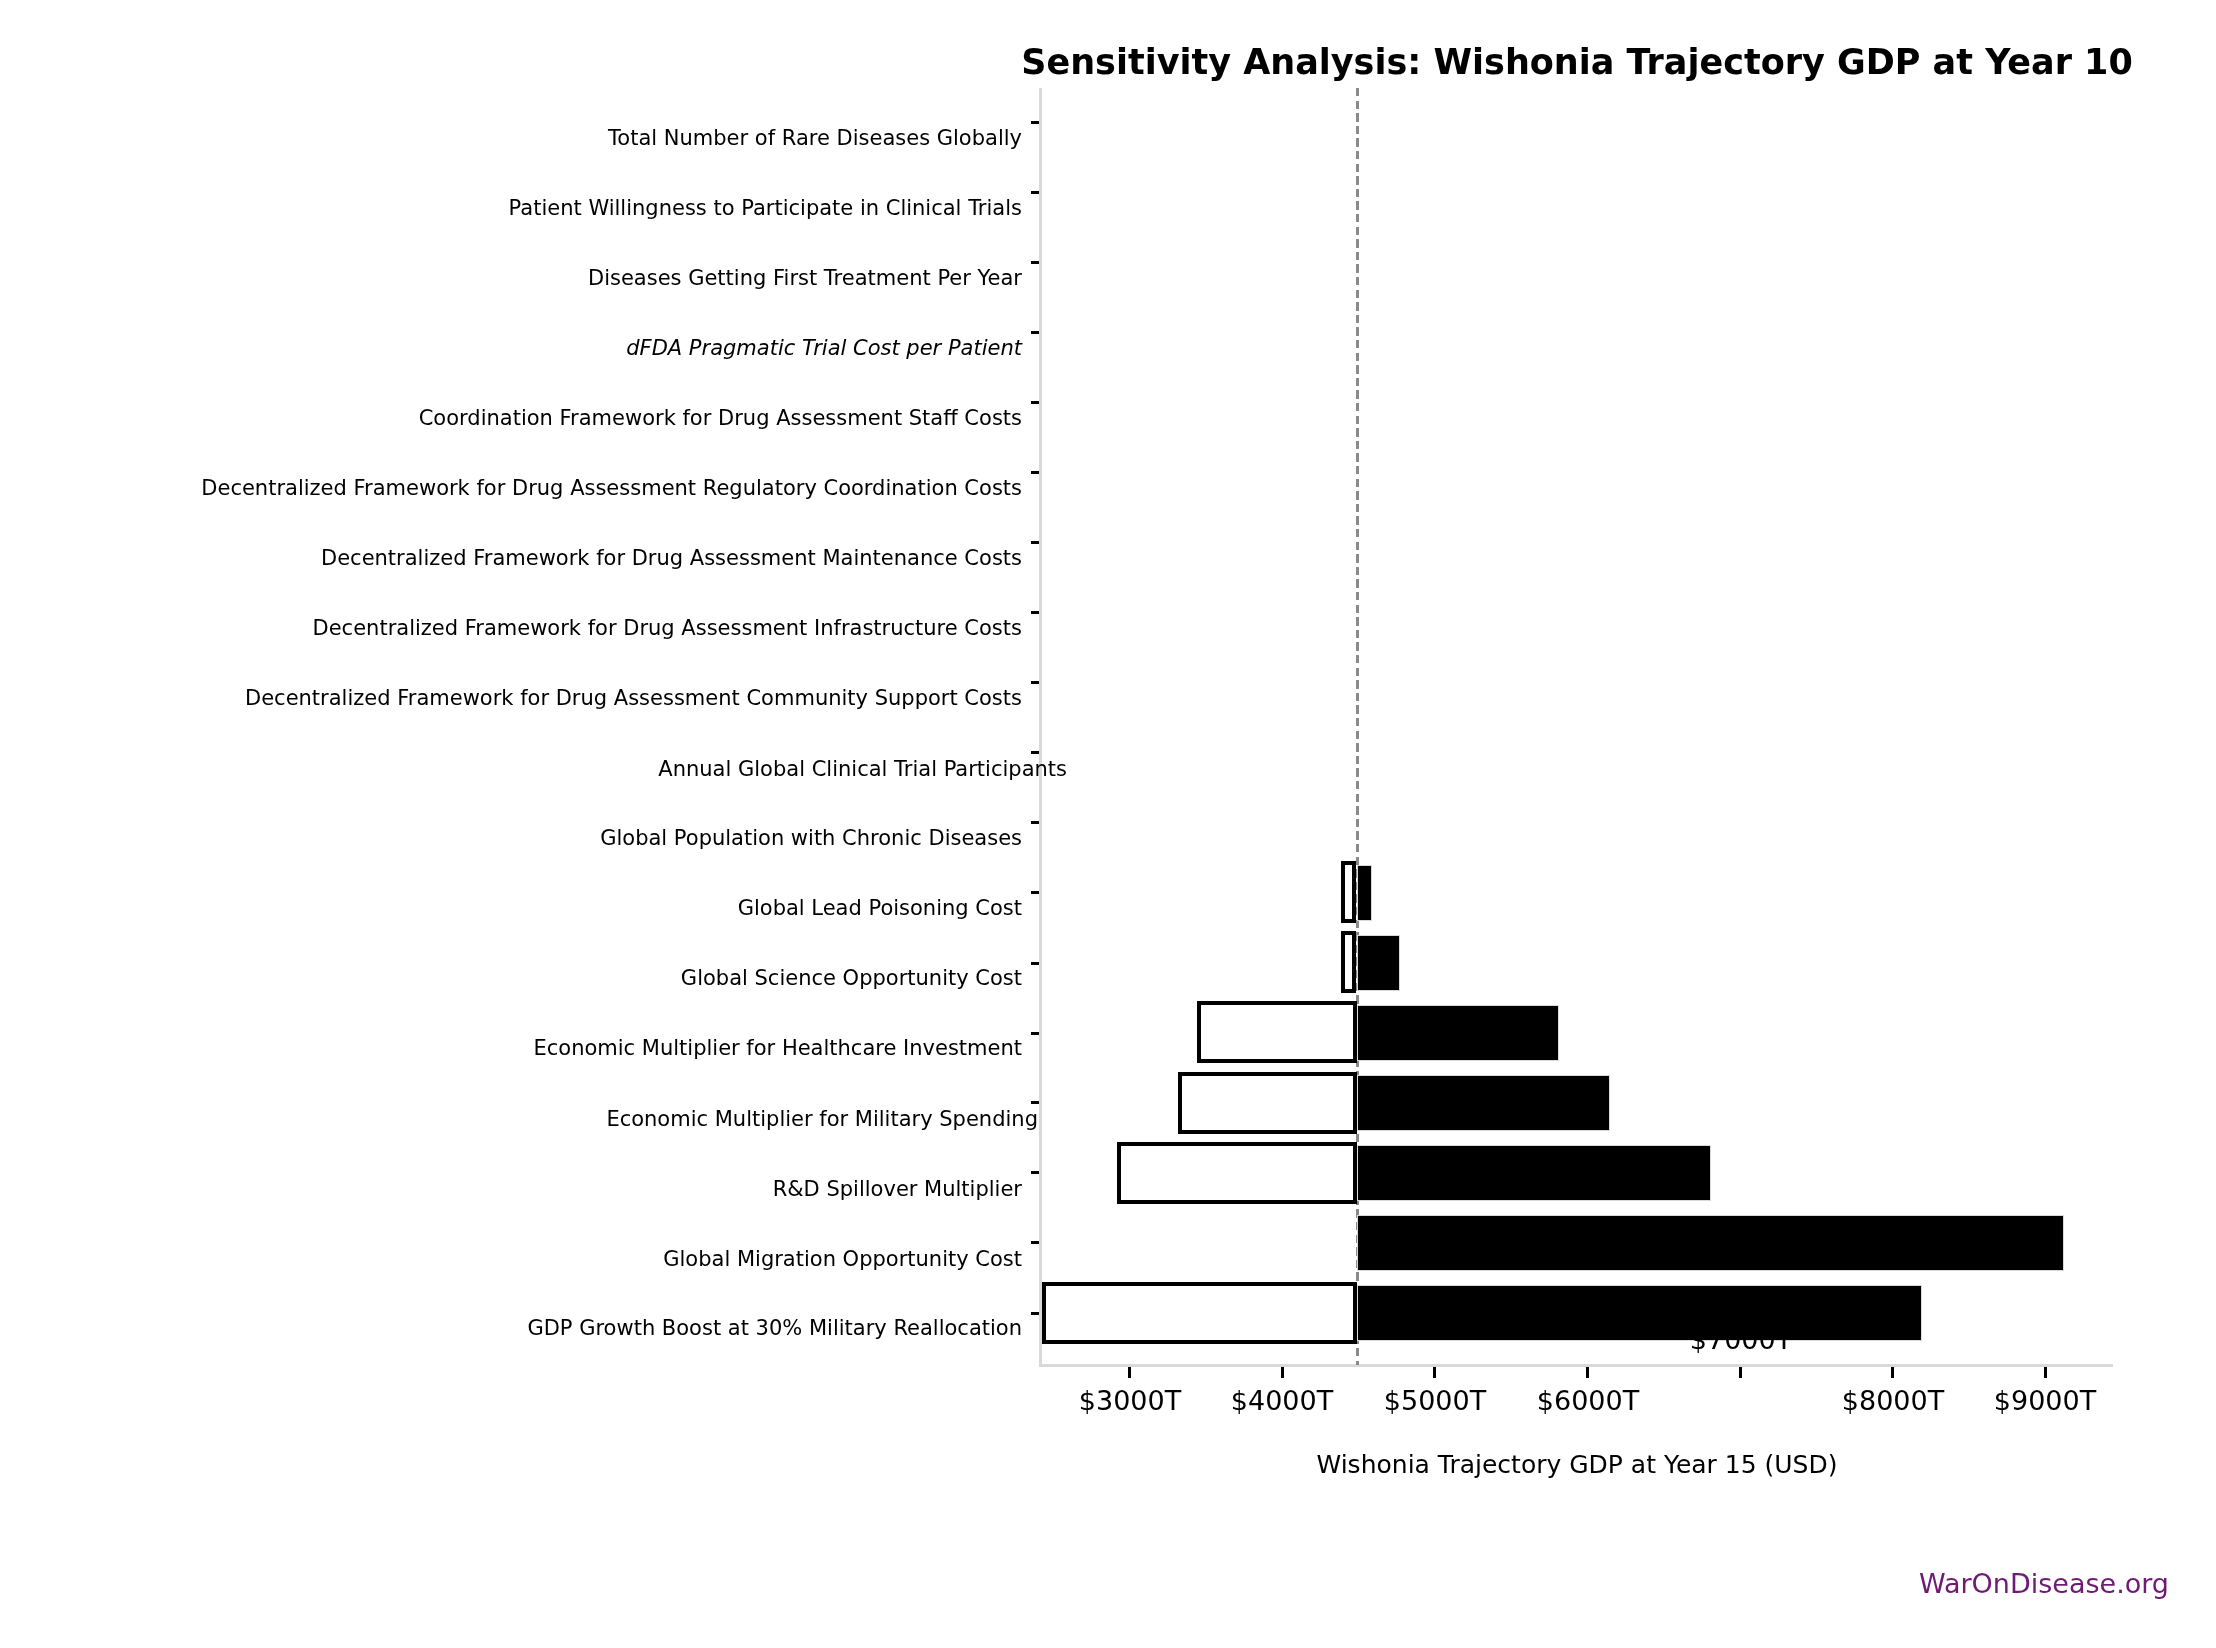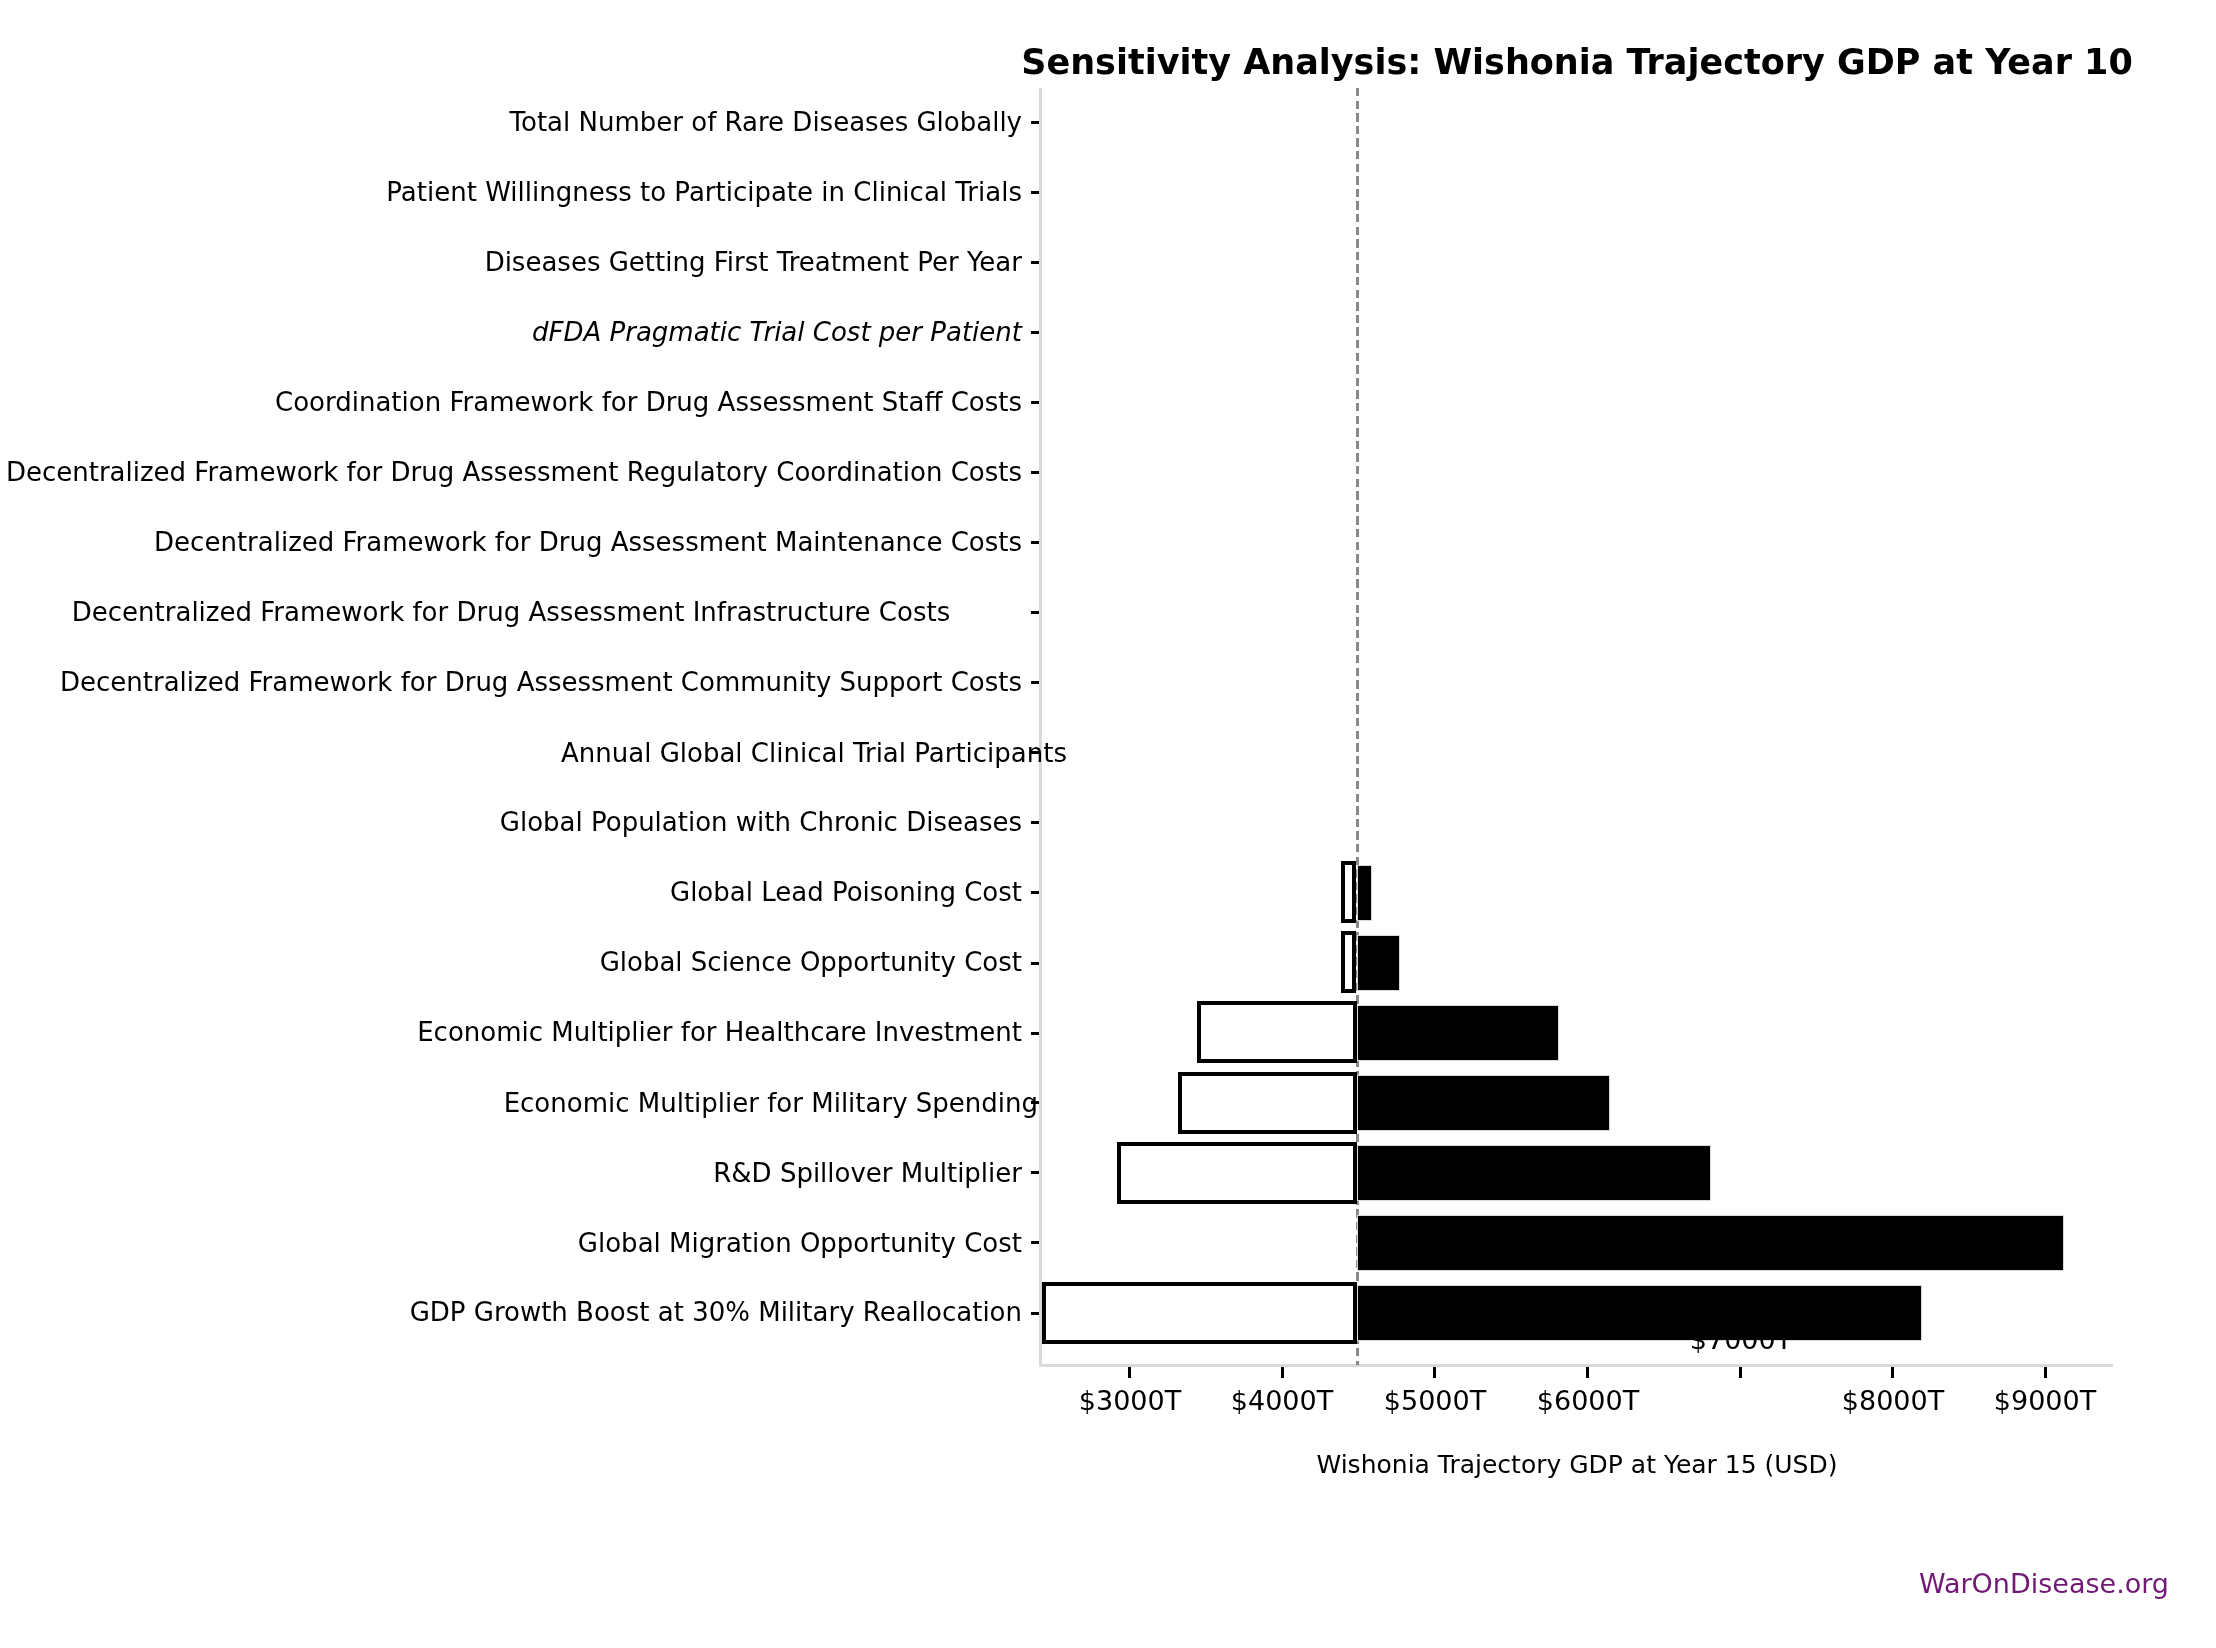--- a/index.html
+++ b/index.html
@@ -32,22 +32,23 @@
   }
   .spine{position:absolute;background:#d9d9d9;z-index:0;}
   .baseline{
     position:absolute;z-index:1;width:2.5px;
     background-image:repeating-linear-gradient(to bottom,#8a8a8a 0px,#8a8a8a 8.4px,transparent 8.4px,transparent 12.6px);
   }
   .ylabel{
     position:absolute;
     text-align:right;
     white-space:nowrap;
-    font-size:26px;color:#000;line-height:29px;
+    font-size:21px;color:#000;line-height:29px;
     z-index:3;
+    margin-top:16px;
   }
   .ytick{position:absolute;background:#000;height:2.5px;width:8.4px;z-index:2;}
   .xtick{position:absolute;background:#000;width:3.4px;height:11px;z-index:2;}
   .xticklabel{
     position:absolute;
     transform:translateX(-50%);
     white-space:nowrap;
     font-size:27px;color:#000;z-index:2;
   }
   .bar-low{
@@ -67,21 +68,21 @@
 <div id="canvas">
   <div class="chart-title">Sensitivity Analysis: Wishonia Trajectory GDP at Year 10</div>
   <div id="ylabels">
       <div class="ylabel" style="left: 0px; top: 108px; width: 1022px;">Total Number of Rare Diseases Globally</div>
       <div class="ylabel" style="left: 0px; top: 178px; width: 1022px;">Patient Willingness to Participate in Clinical Trials</div>
       <div class="ylabel" style="left: 0px; top: 248px; width: 1022px;">Diseases Getting First Treatment Per Year</div>
       <div class="ylabel" style="left: 0px; top: 318px; width: 1022px; font-style: italic;">dFDA Pragmatic Trial Cost per Patient</div>
       <div class="ylabel" style="left: 0px; top: 388px; width: 1022px;">Coordination Framework for Drug Assessment Staff Costs</div>
       <div class="ylabel" style="left: 0px; top: 458px; width: 1022px;">Decentralized Framework for Drug Assessment Regulatory Coordination Costs</div>
       <div class="ylabel" style="left: 0px; top: 528px; width: 1022px;">Decentralized Framework for Drug Assessment Maintenance Costs</div>
-      <div class="ylabel" style="left: 0px; top: 598px; width: 1022px; text-align: center;">Decentralized Framework for Drug Assessment Infrastructure Costs</div>
+      <div class="ylabel" style="left: 0px; top: 598px; width: 1022px;">Decentralized Framework for Drug Assessment Infrastructure Costs</div>
       <div class="ylabel" style="left: 0px; top: 668px; width: 1022px;">Decentralized Framework for Drug Assessment Community Support Costs</div>
       <div class="ylabel" style="left: 10px; top: 739px; width: 1022px; padding-left: 35px;">Annual Global Clinical Trial Participants</div>
       <div class="ylabel" style="left: 0px; top: 808px; width: 1022px;">Global Population with Chronic Diseases</div>
       <div class="ylabel" style="left: 0px; top: 878px; width: 1022px;">Global Lead Poisoning Cost</div>
       <div class="ylabel" style="left: 0px; top: 948px; width: 1022px;">Global Science Opportunity Cost</div>
       <div class="ylabel" style="left: 0px; top: 1018px; width: 1022px;">Economic Multiplier for Healthcare Investment</div>
       <div class="ylabel" style="left: 16px; top: 1089px; width: 1022px;">Economic Multiplier for Military Spending</div>
       <div class="ylabel" style="left: 0px; top: 1159px; width: 1022px;">R&amp;D Spillover Multiplier</div>
       <div class="ylabel" style="left: 0px; top: 1229px; width: 1022px;">Global Migration Opportunity Cost</div>
       <div class="ylabel" style="left: 0px; top: 1298px; width: 1022px;">GDP Growth Boost at 30% Military Reallocation</div>

